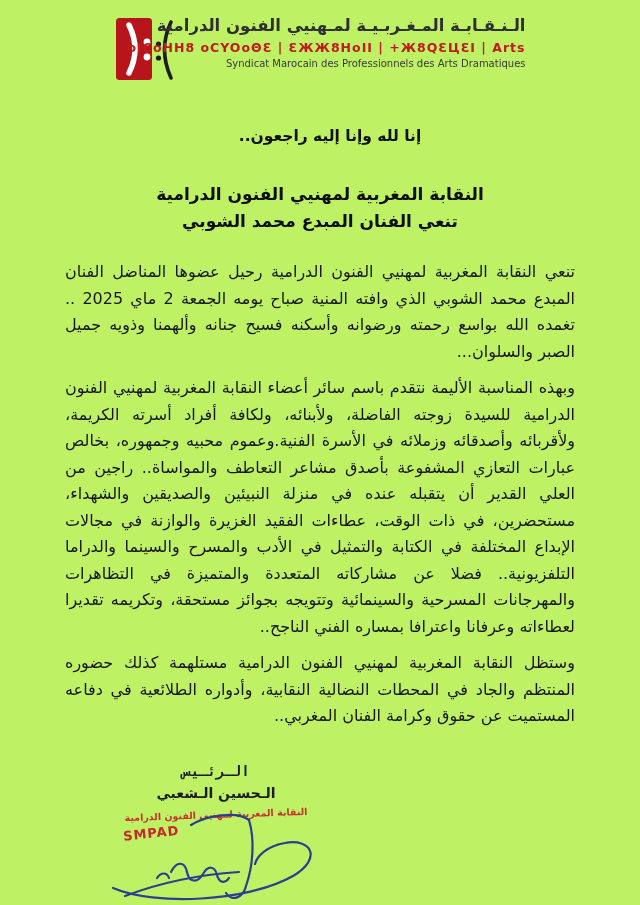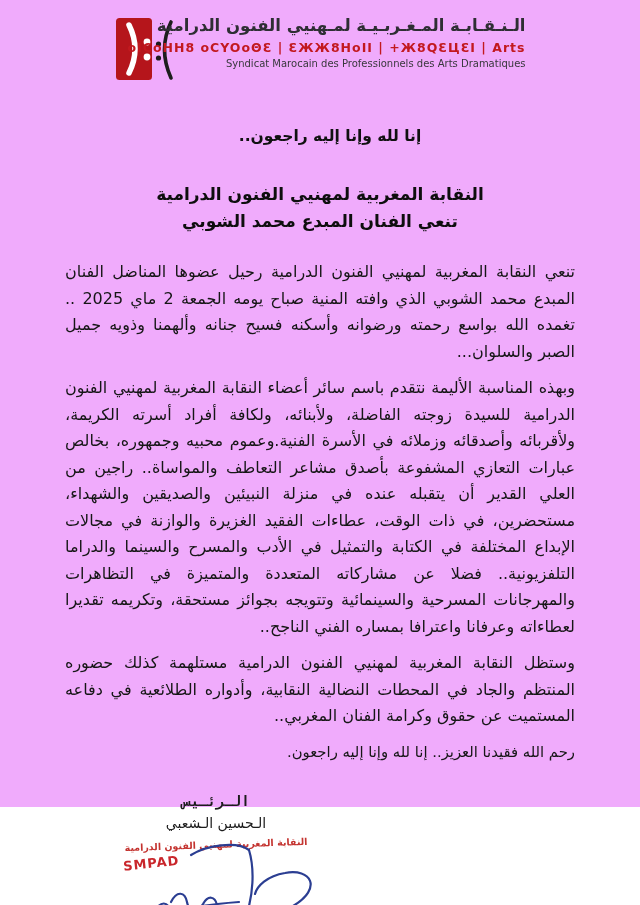--- a/index.html
+++ b/index.html
@@ -1,39 +1,39 @@
 <!DOCTYPE html>
 <html lang="ar"><head>
 <meta charset="utf-8">
 <style>
   * { margin:0; padding:0; box-sizing:border-box; }
   html,body { width:640px; height:905px; background:#ffffff; overflow:hidden; }
   body { font-family:"DejaVu Sans", sans-serif; color:#1b1b1b; }
-  .page { position:relative; width:640px; height:807px; background:#f0abfc; }
+  .page { position:relative; width:640px; height:905px; background:#bef264; }
 
   
   .letterhead { display:flex; justify-content:center; align-items:flex-start; gap:13px; padding-top:15px; }
   .lh-text { width:336px; display:flex; flex-direction:column; align-items:flex-end; }
   .lh-arabic { direction:rtl; font-size:16.5px; font-weight:bold; color:#2e2e33; letter-spacing:0; line-height:22px; white-space:nowrap; }
   .lh-tifinagh { font-size:12.5px; font-weight:bold; color:#c2191f; letter-spacing:1px; margin-top:3px; white-space:nowrap; }
   .lh-french { font-size:10px; color:#38383c; margin-top:3px; white-space:nowrap; }
 
   
   .verse { margin-top:44px; text-align:center; direction:rtl; font-weight:bold; font-size:15.5px; color:#111;padding-left:20px; }
   .titles { margin-top:36px; text-align:center; direction:rtl; font-weight:bold; font-size:17px; line-height:27px; color:#0e0e0e; }
 
   
   .bodytext { margin:24px 65px 0 65px; direction:rtl; text-align:justify; font-size:16px; line-height:26.5px; color:#161616; }
   .bodytext p + p { margin-top:10px; }
   .closing { margin:13px 65px 0 65px; direction:rtl; text-align:right; font-size:14.8px; color:#161616; }
 
   
   .signature { position:relative; margin:32px 0 0 95px; width:242px; text-align:center; }
   .sig-title { direction:rtl; font-weight:bold; font-size:14px; line-height:21px; color:#1c1c1c;font-family:Liberation Mono, monospace; }
-  .sig-name  { direction:rtl; font-weight:normal; font-size:14px; line-height:21px; color:#1c1c1c; }
+  .sig-name  { direction:rtl; font-weight:bold; font-size:14px; line-height:21px; color:#1c1c1c; }
   .sig-stamp { direction:rtl; font-size:9.5px; font-weight:bold; color:#c43430; margin-top:5px; transform:rotate(-2deg); white-space:nowrap; }
   .sig-acronym { width:70px; margin-top:5px; margin-left:28px; font-size:13px; font-weight:bold; color:#c9262b; letter-spacing:1px; transform:rotate(-6deg); text-align:left; }
   .sig-ink { position:absolute; left:2px; top:46px; pointer-events:none; }
 </style>
 </head>
 <body>
 
 <div class="page">
 
   <div class="letterhead">
@@ -59,21 +59,20 @@
     <div dir="rtl">النقابة المغربية لمهنيي الفنون الدرامية</div>
     <div dir="rtl">تنعي الفنان المبدع محمد الشوبي</div>
   </div>
 
   <div class="bodytext">
     <p>تنعي النقابة المغربية لمهنيي الفنون الدرامية رحيل عضوها المناضل الفنان المبدع محمد الشوبي الذي وافته المنية صباح يومه الجمعة 2 ماي 2025 .. تغمده الله بواسع رحمته ورضوانه وأسكنه فسيح جنانه وألهمنا وذويه جميل الصبر والسلوان...</p>
     <p>وبهذه المناسبة الأليمة نتقدم باسم سائر أعضاء النقابة المغربية لمهنيي الفنون الدرامية للسيدة زوجته الفاضلة، ولأبنائه، ولكافة أفراد أسرته الكريمة، ولأقربائه وأصدقائه وزملائه في الأسرة الفنية.وعموم محبيه وجمهوره، بخالص عبارات التعازي المشفوعة بأصدق مشاعر التعاطف والمواساة.. راجين من العلي القدير أن يتقبله عنده في منزلة النبيئين والصديقين والشهداء، مستحضرين، في ذات الوقت، عطاءات الفقيد الغزيرة والوازنة في مجالات الإبداع المختلفة في الكتابة والتمثيل في الأدب والمسرح والسينما والدراما التلفزيونية.. فضلا عن مشاركاته المتعددة والمتميزة في التظاهرات والمهرجانات المسرحية والسينمائية وتتويجه بجوائز مستحقة، وتكريمه تقديرا لعطاءاته وعرفانا واعترافا بمساره الفني الناجح..</p>
     <p>وستظل النقابة المغربية لمهنيي الفنون الدرامية مستلهمة كذلك حضوره المنتظم والجاد في المحطات النضالية النقابية، وأدواره الطلائعية في دفاعه المستميت عن حقوق وكرامة الفنان المغربي..</p>
   </div>
 
-  <div class="closing">رحم الله فقيدنا العزيز.. إنا لله وإنا إليه راجعون.</div>
 
   <div class="signature">
     <div class="sig-title">الـرئـيس</div>
     <div class="sig-name">الـحسين الـشعبي</div>
     <div class="sig-stamp">النقابة المغربية لمهنيي الفنون الدرامية</div>
     <div class="sig-acronym">SMPAD</div>
     <svg class="sig-ink" width="234" height="104" viewBox="0 0 234 104" aria-hidden="true">
       <g stroke="#2b3e92" stroke-width="2.2" fill="none" stroke-linecap="round">
         <path d="M152 12 C140 3 110 7 94 17"></path>
         <path d="M152 12 C158 32 156 58 149 78 C146 90 135 94 129 85"></path>

